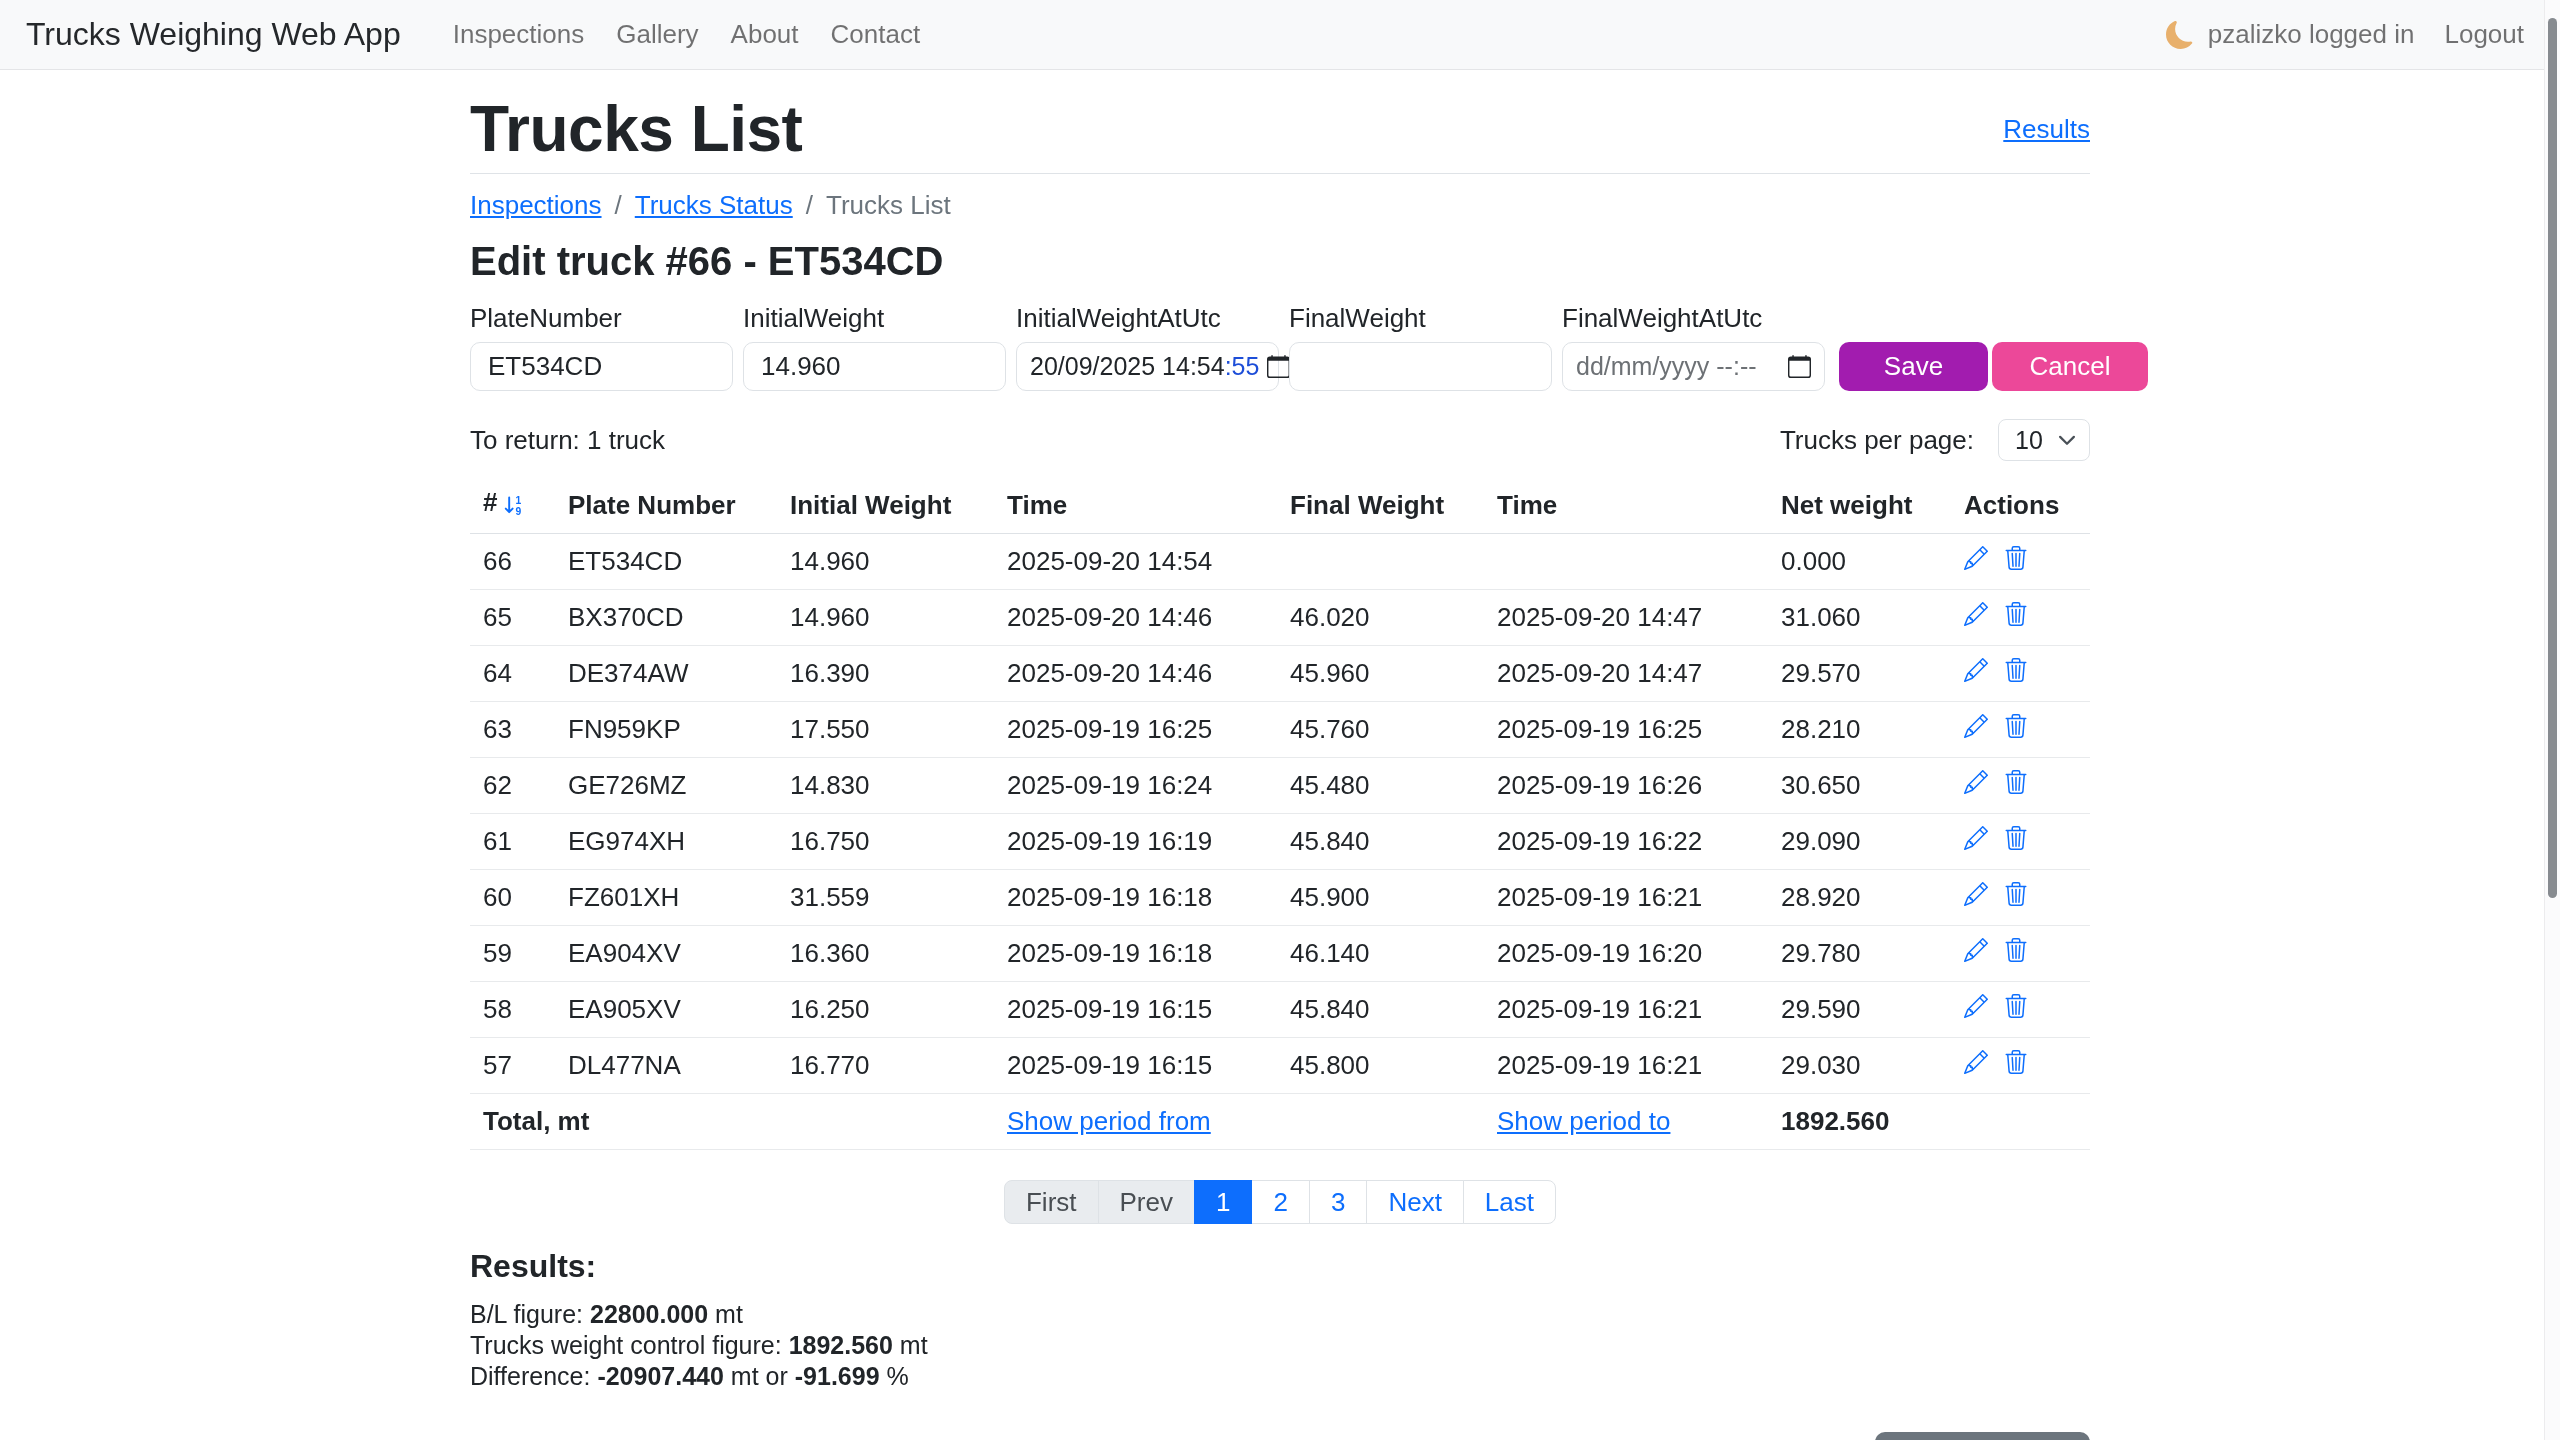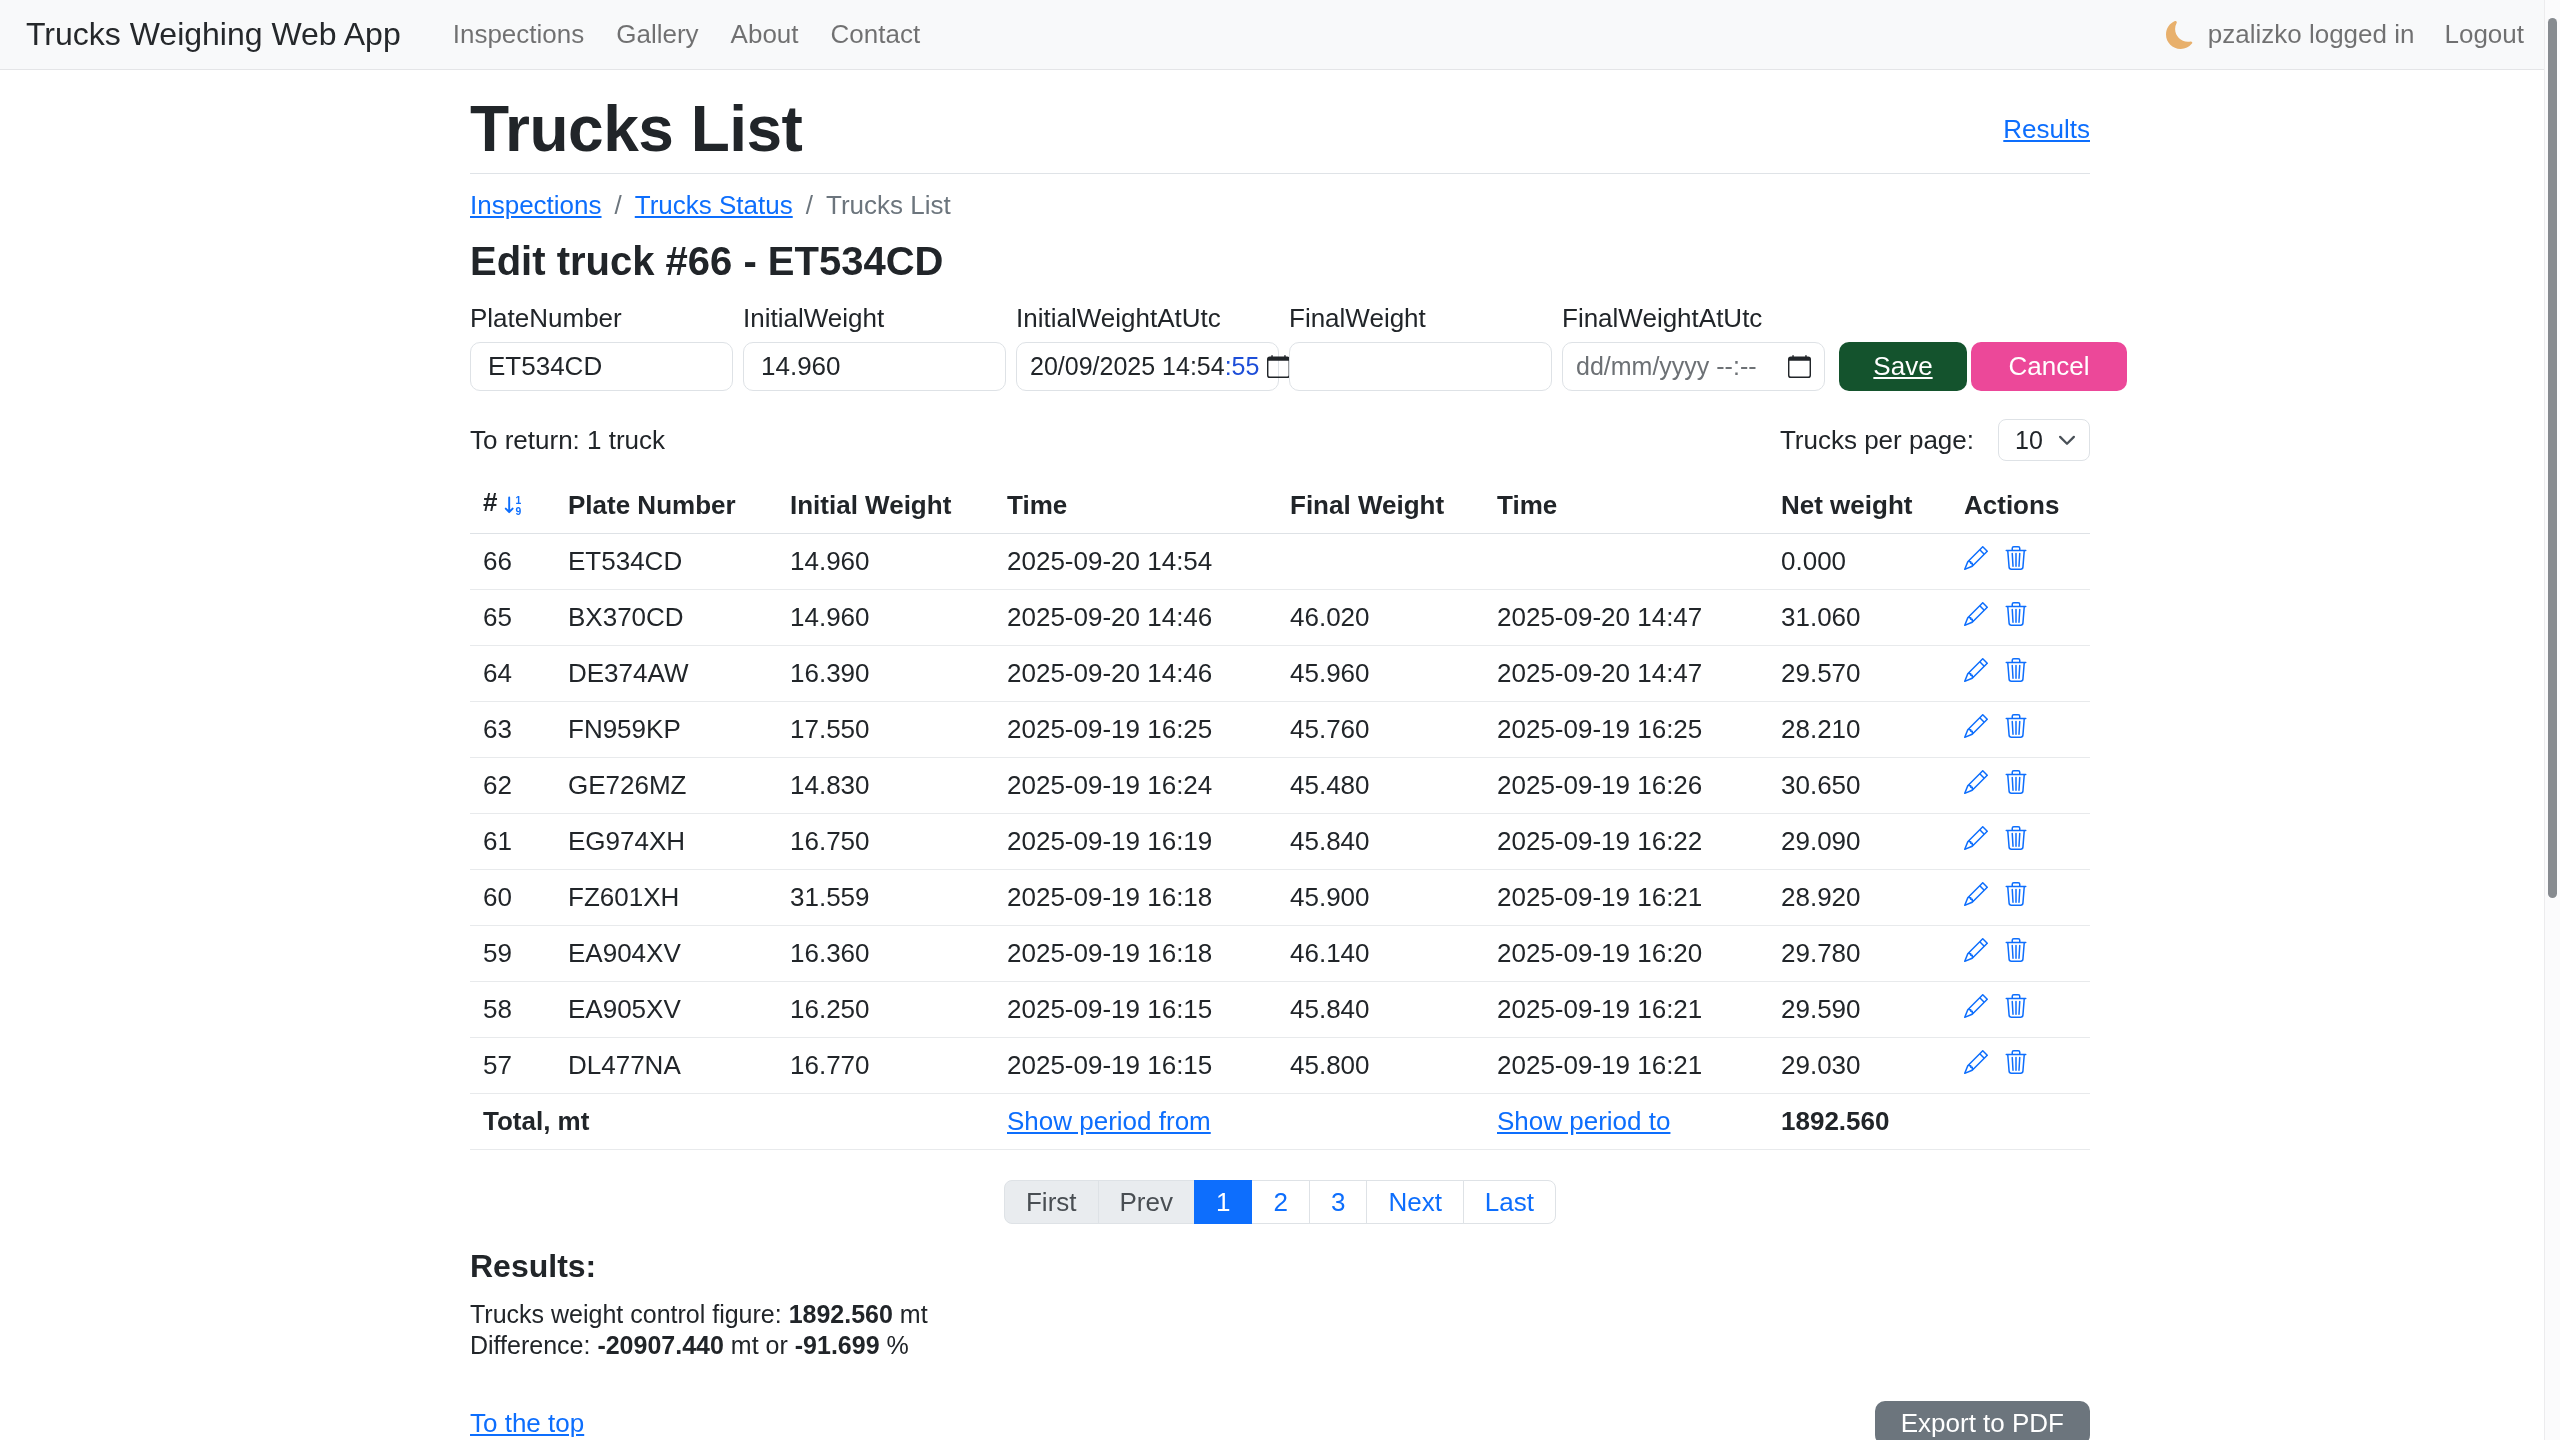--- a/index.html
+++ b/index.html
@@ -52,21 +52,21 @@
     display:flex; align-items:center; justify-content:space-between;
     white-space:nowrap; font-size:25px; padding:0 13px; cursor:text;
   }
   .datetime .sec { color:#1d4ed8;text-align:right; }
   .datetime.empty-dt .dt-text { color:#6d7175; }
   .cal { display:inline-flex; margin-left:8px; flex:none; }
   .btn {
     height:49px; border:none; border-radius:10px; font-size:26px; color:#fff;
     cursor:pointer; font-family:inherit; display:inline-flex; align-items:center; justify-content:center;
   }
-  .btn-primary { background:#14532d; width:128px;text-decoration:underline; }
+  .btn-primary { background:#a21caf; width:149px; }
   .btn-secondary { background:#ec4899; width:156px; }
   .btn-pair { display:flex; gap:4px; margin-left:4px; }
 
   
   .meta-row { display:flex; justify-content:space-between; align-items:center; margin-top:28px; }
   .to-return { font-size:26px; line-height:31px; }
   .per-page { display:flex; align-items:center; gap:24px; color:#212529; }
   .select {
     width:92px; height:42px; border:1px solid #dee2e6; border-radius:8px;
     display:flex; align-items:center; justify-content:space-between;
@@ -438,20 +438,21 @@
         <a class="page-item">2</a>
         <a class="page-item">3</a>
         <a class="page-item">Next</a>
         <a class="page-item">Last</a>
       </div>
   </div>
 
   <div class="results-block">
     <div class="results-heading">Results:</div>
     <div>
+        <div class="result-line"><span>B/L figure: </span><span class="bold">22800.000</span><span> mt</span></div>
         <div class="result-line"><span>Trucks weight control figure: </span><span class="bold">1892.560</span><span> mt</span></div>
         <div class="result-line"><span>Difference: </span><span class="bold">-20907.440</span><span> mt or </span><span class="bold">-91.699</span><span> %</span></div>
       </div>
   </div>
 
   <div class="footer-row">
     <a class="link">To the top</a>
     <button class="btn-export">Export to PDF</button>
   </div>
 

